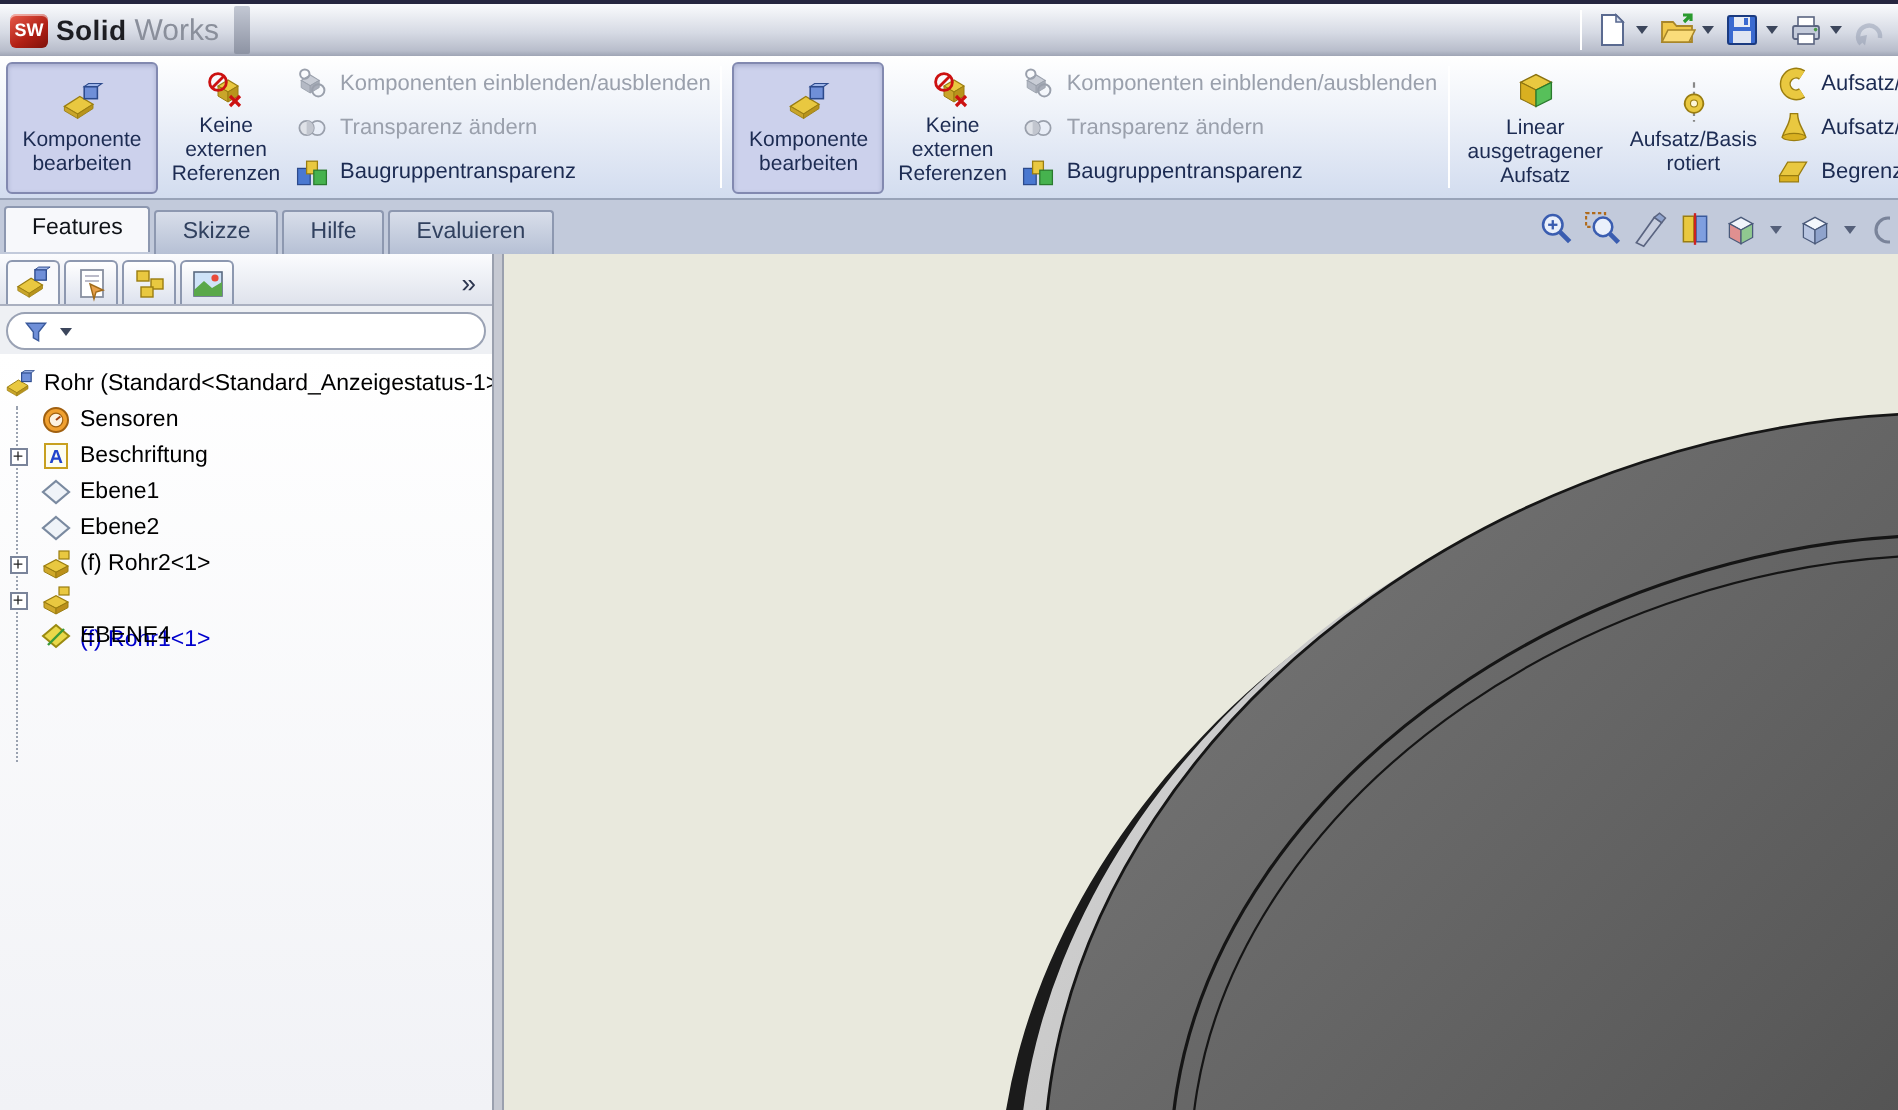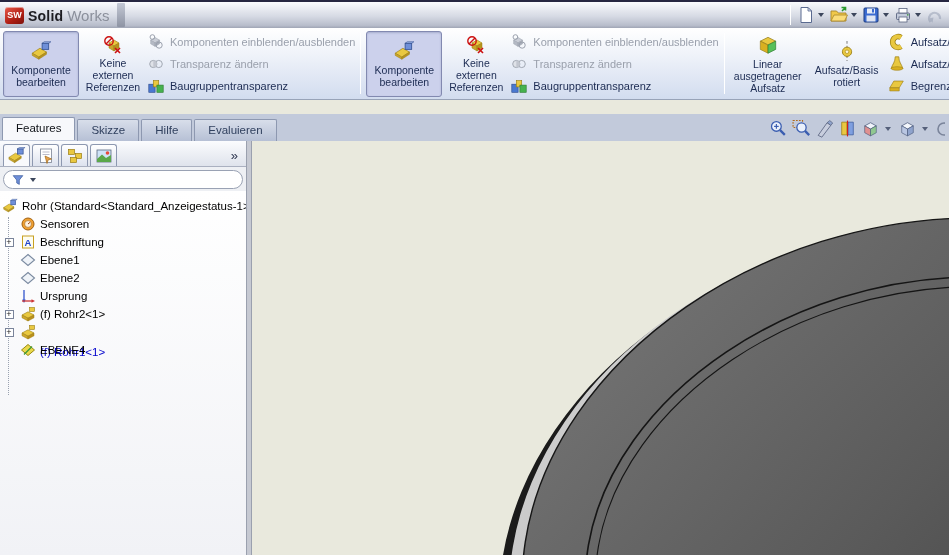--- a/index.html
+++ b/index.html
@@ -3,21 +3,21 @@
 <meta charset="utf-8">
 <style>
   * { margin:0; padding:0; box-sizing:border-box; }
   html,body { width:949px; height:555px; overflow:hidden; }
   body { font-family:"Liberation Sans", sans-serif; }
   .app { width:949px; height:555px; display:flex; flex-direction:column; background:#e9e9dd; }
 
   
   .menubar { height:28px; border-top:2px solid #262640; background:linear-gradient(180deg,#fafbfd 0%,#d6dae4 55%,#b8bdcb 90%,#9fa5b5 100%);
              display:flex; align-items:center; padding:0 3px; flex:0 0 auto; }
-  .logo { display:flex; align-items:flex-end; gap:4px; padding:0 6px 0 2px; }
+  .logo { display:flex; align-items:flex-start; gap:4px; padding:0 6px 0 2px; }
   .logo-badge { width:19px; height:17px; border-radius:3px; background:linear-gradient(145deg,#e85a4a,#b01f14 60%,#7d120b);
                 color:#fff; font-weight:bold; font-size:9px; display:flex; align-items:center; justify-content:center;
                 box-shadow:inset 0 1px 0 rgba(255,255,255,.5); }
   .brand-bold { font-size:14px; font-weight:bold; color:#1d1d22; letter-spacing:.2px; }
   .brand-light { font-size:15px; color:#8a8f9b; }
   .logo-sep { width:8px; height:24px; background:linear-gradient(180deg,#c3c8d4,#8d93a3); margin:0 4px 0 2px; border-radius:1px; }
   .menus { display:flex; align-items:center; }
   .menu-item { font-size:12px; color:#1c2640; padding:4px 11px; cursor:default; }
   .mag { margin-left:2px; }
   .quickbar { margin-left:auto; display:flex; align-items:center; gap:1px; padding-right:1px; }
@@ -35,21 +35,21 @@
             font-size:10.5px; line-height:12px; color:#1c2b52; text-align:center; border:1px solid transparent; border-radius:3px; cursor:default; }
   .bigbtn svg { margin-bottom:2px; }
   .bigbtn.pressed { background:#ccd1ec; border:1px solid #8289b0; box-shadow:inset 0 1px 2px rgba(60,70,120,.25); }
   .bigbtn.narrow { width:62px; }
   .stack { display:flex; flex-direction:column; justify-content:center; gap:2px; }
   .stack-item { display:flex; align-items:center; gap:5px; height:20px; font-size:11px; color:#1c2b52; white-space:nowrap; }
   .stack-item.gray { color:#9aa0ac; }
   .stack.clip { width:104px; overflow:hidden; }
 
   
-  .tabrow { height:27px; background:#c2cadb; display:flex; align-items:flex-end; padding:3px 2px 0 2px; flex:0 0 auto;margin-top:14px; }
+  .tabrow { height:27px; background:#c2cadb; display:flex; align-items:flex-end; padding:3px 2px 0 2px; flex:0 0 auto; }
   .tab { font-size:11.5px; color:#31415f; padding:4px 13px 5px; background:linear-gradient(#d8deea,#b6c0d5);
          border:1px solid #8d98b0; border-bottom:none; border-radius:2px 2px 0 0; margin-right:2px; white-space:nowrap; cursor:default; }
   .tab.active { background:#f7f8fb; color:#101318; position:relative; top:-1px; padding-bottom:6px; }
   .viewtools { margin-left:auto; display:flex; align-items:center; gap:4px; padding:0 2px 3px 0; }
   .viewtools .dd { border-top-color:#55607a; }
 
   
   .main { flex:1; display:flex; min-height:0; }
   .panel { width:246px; flex:0 0 246px; display:flex; flex-direction:column; background:#eef0f4; }
   .panel-tabs { height:26px; display:flex; align-items:flex-end; gap:2px; padding:3px 4px 0 3px;
@@ -501,27 +501,20 @@
               <use href="#sym-plane"></use>
             </svg>
           <span>Ebene1</span>
         </div>
         <div class="trow">
           <span class="slot"></span>
           <svg class="ticon">
               <use href="#sym-plane"></use>
             </svg>
           <span>Ebene2</span>
-        </div>
-        <div class="trow">
-          <span class="slot"></span>
-          <svg class="ticon">
-              <use href="#sym-origin"></use>
-            </svg>
-          <span>Ursprung</span>
         </div>
         <div class="trow">
           <span class="slot">
               <span class="expander">+</span>
             </span>
           <svg class="ticon">
               <use href="#sym-comp"></use>
             </svg>
           <span>(f) Rohr2&lt;1&gt;</span>
         </div>

